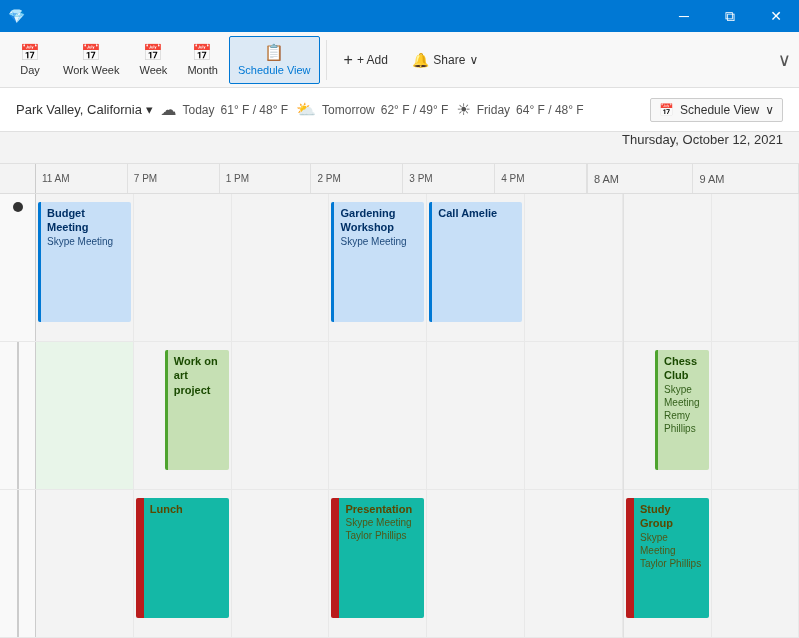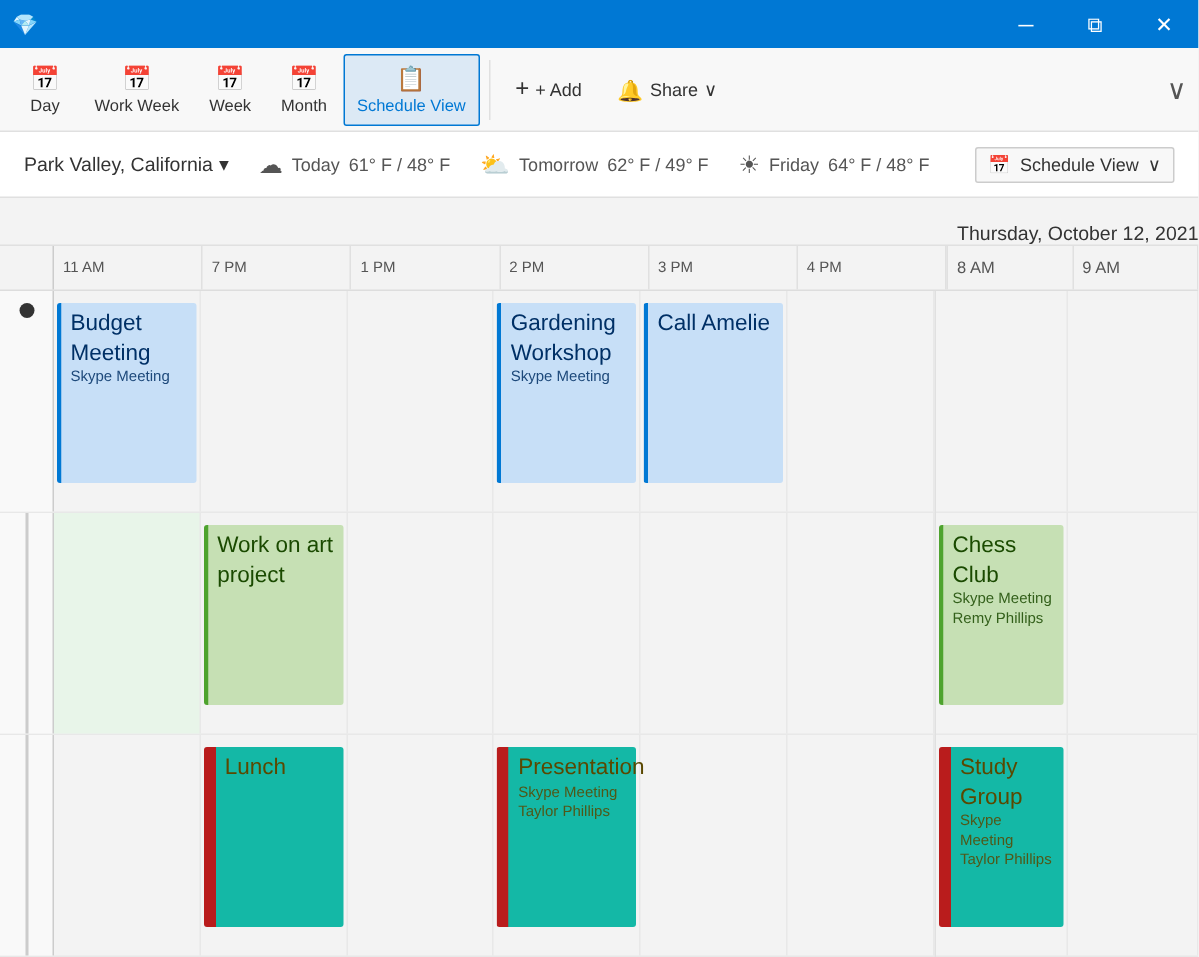--- a/index.html
+++ b/index.html
@@ -77,21 +77,21 @@
     }
 
     
     .weather-bar {
       height: 44px;
       background: white;
       border-bottom: 1px solid #e0e0e0;
       display: flex;
       align-items: center;
       padding: 0 16px;
-      gap: 20px;
+      gap: 8px;
     }
     .weather-location {
       display: flex;
       align-items: center;
       gap: 4px;
       font-size: 13px;
       color: #333;
       cursor: pointer;
     }
     .weather-item {
@@ -113,23 +113,23 @@
       border: 1px solid #ccc;
       border-radius: 2px;
       background: #f8f8f8;
     }
 
     
     .date-header {
       height: 32px;
       background: #f3f3f3;
       display: flex;
-      align-items: flex-end;
+      align-items: flex-start;
       justify-content: flex-end;
-      padding-right: 0;
+      padding-right: 16px;
       font-size: 13px;
       color: #333;
       border-bottom: 1px solid #e0e0e0;
     }
     .dot {
       width: 10px;
       height: 10px;
       background: #333;
       border-radius: 50%;
       position: absolute;
@@ -152,29 +152,30 @@
     }
     .event-blue {
       background: #c7dff7;
       border-left: 3px solid #0078d4;
       color: #003066;
     }
     .event-green {
       background: #c6e0b4;
       border-left: 3px solid #4ea32e;
       color: #1a4a00;
+      margin-left: 29px;
     }
     .event-yellow {
       background: #14b8a6;
       border-left: 8px solid #b91c1c;
       color: #5a4800;
     }
     .event-title {
-      font-weight: 400;
-      font-size: 15px;
+      font-weight: 700;
+      font-size: 11px;
     }
     .event-sub {
       font-size: 10px;
       color: inherit;
       opacity: 0.85;
     }
 
     .full-layout {
       display: flex;
       flex-direction: column;
@@ -204,21 +205,21 @@
     .grid-header-cell {
       flex: 1;
       display: flex;
       align-items: center;
       padding-left: 6px;
       font-size: 10px;
       color: #555;
       border-right: 1px solid #e0e0e0;
     }
     .grid-header-right {
-      width: 168px;
+      width: 212px;
       display: flex;
       border-left: 1px solid #e0e0e0;
     }
     .grid-header-right-cell {
       flex: 1;
       display: flex;
       align-items: center;
       padding-left: 6px;
       font-size: 11px;
       color: #555;

